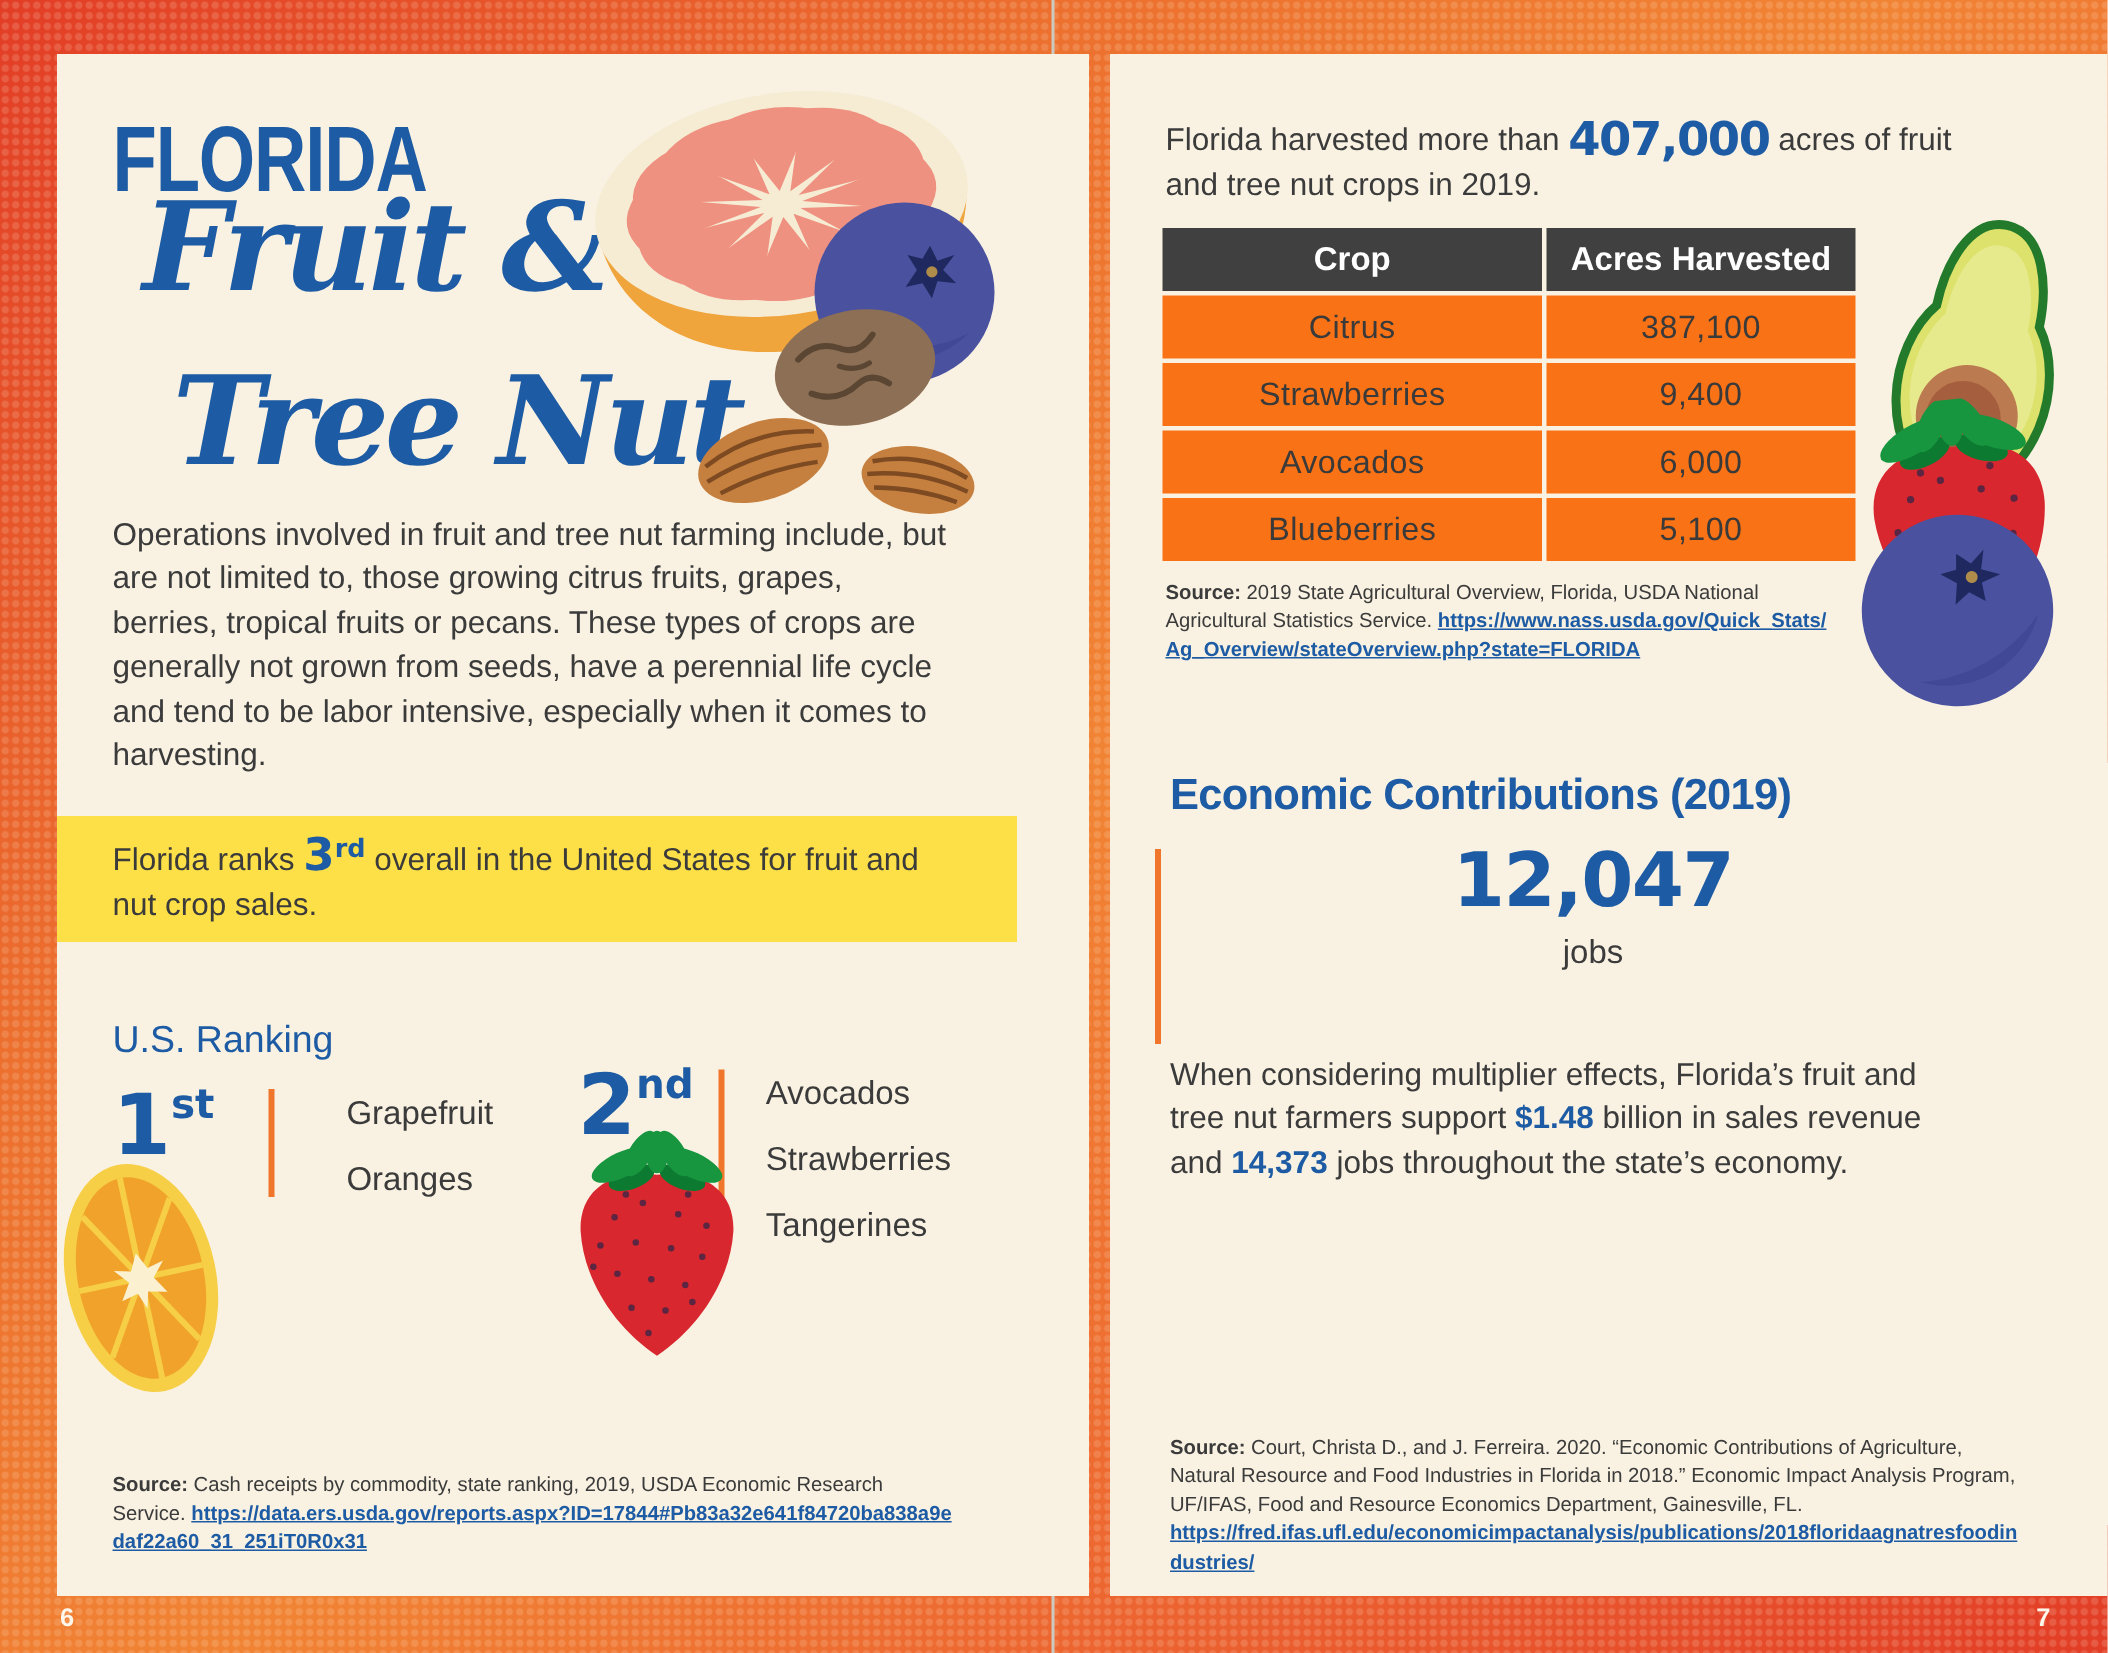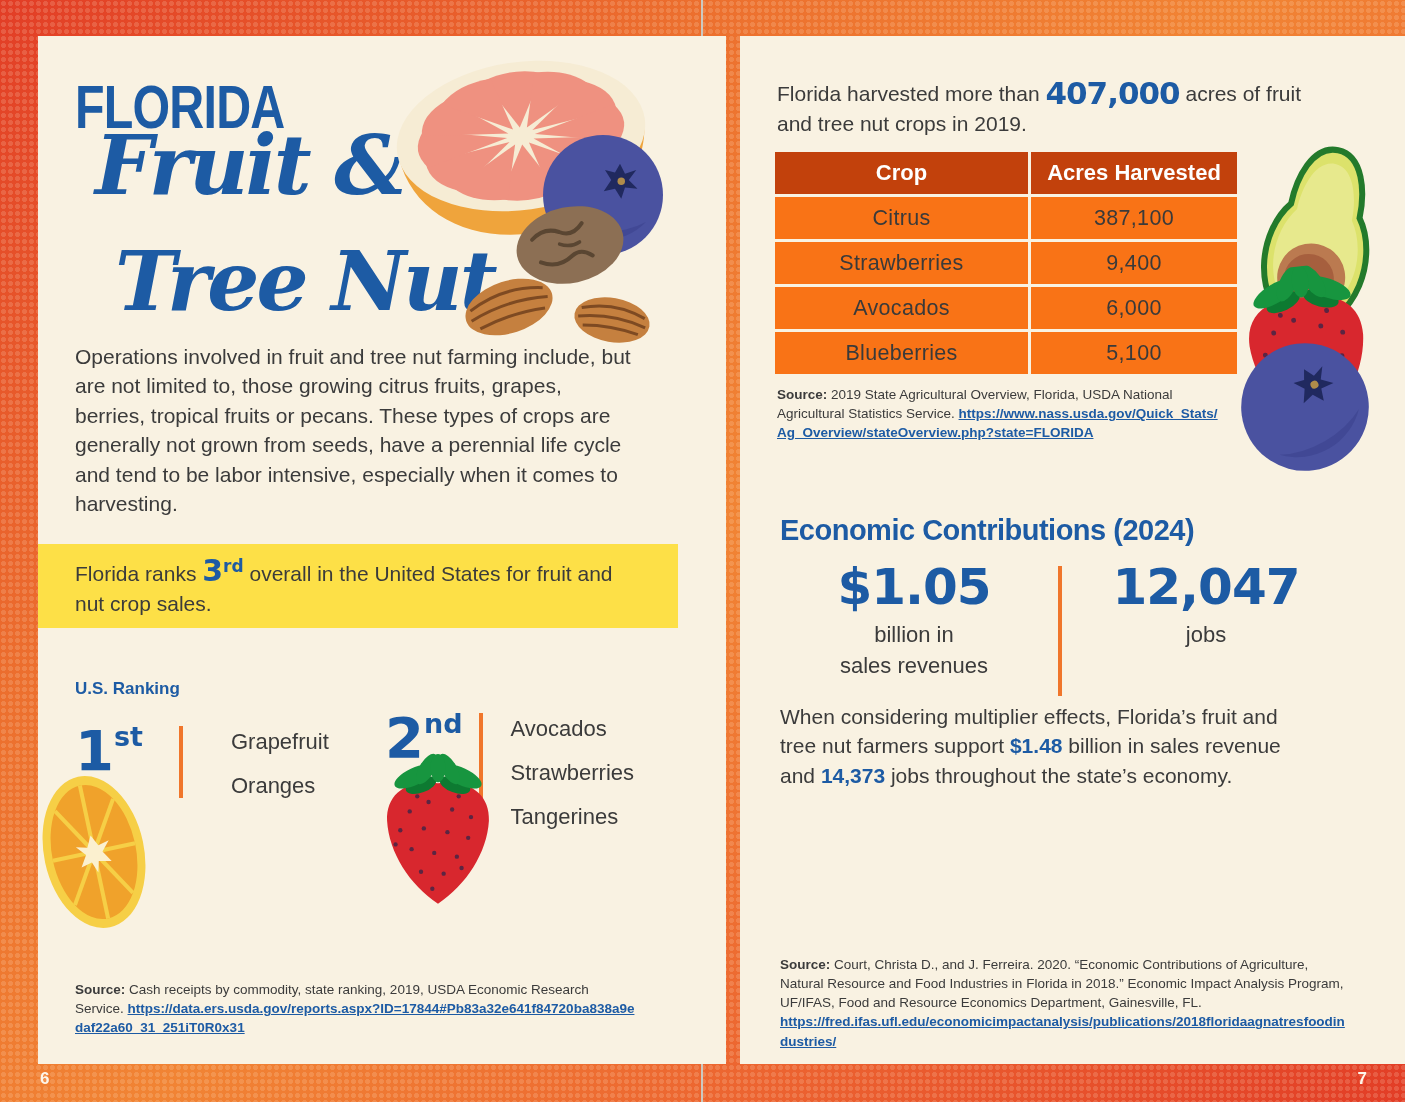--- a/index.html
+++ b/index.html
@@ -30,39 +30,39 @@
     transform:scaleX(0.78);transform-origin:left top;letter-spacing:-1px;}
   .title-serif{font-family:"DejaVu Serif",serif;font-style:italic;font-weight:bold;color:#1d5ba4;
     font-size:82px;line-height:1;letter-spacing:-3px;}
   .title-fruit{left:57px;top:88px;}
   .title-treenut{left:77px;top:162px;margin-top:42px;}
   .intro-left{left:37px;top:306px;width:556px;}
   .highlight-box{left:0;top:508px;width:640px;height:84px;background:#fde047;box-sizing:border-box;
     padding:15px 37px 0 37px;font-size:21px;line-height:1.42;color:#3b3b3b;}
   .rank-big{font-family:"DejaVu Sans",sans-serif;font-weight:bold;color:#1d5ba4;font-size:30px;line-height:0;}
   .rank-big .ord-sm{font-size:17px;position:relative;top:-9px;}
-  .ranking-heading{left:37px;top:643px;font-size:17px;font-weight:bold;color:#1d5ba4;}
+  .ranking-heading{left:37px;top:643px;font-size:25px;font-weight:normal;color:#1d5ba4;}
   .rank-group{display:flex;align-items:flex-start;}
   .rank-num{font-family:"DejaVu Sans",sans-serif;font-weight:bold;color:#1d5ba4;font-size:56px;line-height:0.9;}
   .rank-num .ord{font-size:27px;position:relative;top:-24px;}
   .rank-bar{width:4px;background:#f0762b;margin-left:16px;}
   .rank-bar.h2{height:72px;}
   .rank-bar.h3{height:116px;}
   .rank-crops{margin-left:28px;font-size:22px;line-height:44px;color:#3b3b3b;margin-top:-6px;}
   .group1{left:37px;top:690px;gap:20px;}
   .group2{left:347px;top:677px;}
   .source-left{left:37px;top:944px;width:566px;}
 
   
   .intro-right{left:37px;top:42px;width:552px;}
   .num-xl{font-family:"DejaVu Sans",sans-serif;font-weight:bold;color:#1d5ba4;font-size:31px;line-height:1;vertical-align:-3px;letter-spacing:-1px;}
   .crop-table{left:35px;top:116px;width:462px;display:grid;grid-template-rows:repeat(5,42px);row-gap:3px;font-size:21.5px;}
   .t-row{display:grid;grid-template-columns:253px 1fr;column-gap:3px;}
   .t-cell{display:flex;align-items:center;justify-content:center;background:#f97316;color:#3a3a3a;letter-spacing:0.3px;}
-  .t-head .t-cell{background:#c2410c;color:#ffffff;font-weight:bold;font-size:22px;letter-spacing:0;}
+  .t-head .t-cell{background:#404040;color:#ffffff;font-weight:bold;font-size:22px;letter-spacing:0;}
   .table-source{left:37px;top:349px;width:450px;}
   .econ-heading{left:40px;top:478px;font-size:29px;font-weight:bold;color:#1d5ba4;letter-spacing:-0.5px;}
   .stats{left:30px;top:524px;width:580px;display:flex;align-items:flex-start;}
   .stat-col{flex:1;text-align:center;}
   .stat-value{font-family:"DejaVu Sans",sans-serif;font-weight:bold;color:#1d5ba4;font-size:50px;line-height:1.1;letter-spacing:-1px;}
   .stat-label{font-size:22px;line-height:31px;color:#3b3b3b;margin-top:4px;}
   .stat-divider{width:4px;height:130px;background:#f0762b;margin-top:6px;}
   .multiplier{left:40px;top:666px;width:534px;}
   .source-right{left:40px;top:919px;width:566px;}
 
@@ -256,30 +256,23 @@
     <div class="t-row">
       <div class="t-cell">Blueberries</div>
       <div class="t-cell">5,100</div>
     </div>
   </div>
 
   <p class="abs small-src table-source" style="margin:0">
     <span class="src-label">Source:</span><span> 2019 State Agricultural Overview, Florida, USDA National Agricultural Statistics Service. </span><a class="link">https://www.nass.usda.gov/Quick_Stats/Ag_Overview/stateOverview.php?state=FLORIDA</a>
   </p>
 
-  <div class="abs econ-heading">Economic Contributions (2024)</div>
+  <div class="abs econ-heading">Economic Contributions (2019)</div>
 
   <div class="abs stats">
-    <div class="stat-col">
-      <div class="stat-value">$1.05</div>
-      <div class="stat-label">
-        <div>billion in</div>
-        <div>sales revenues</div>
-      </div>
-    </div>
     <div class="stat-divider"></div>
     <div class="stat-col">
       <div class="stat-value">12,047</div>
       <div class="stat-label">
         <div>jobs</div>
       </div>
     </div>
   </div>
 
   <p class="abs body-text multiplier" style="margin:0">

